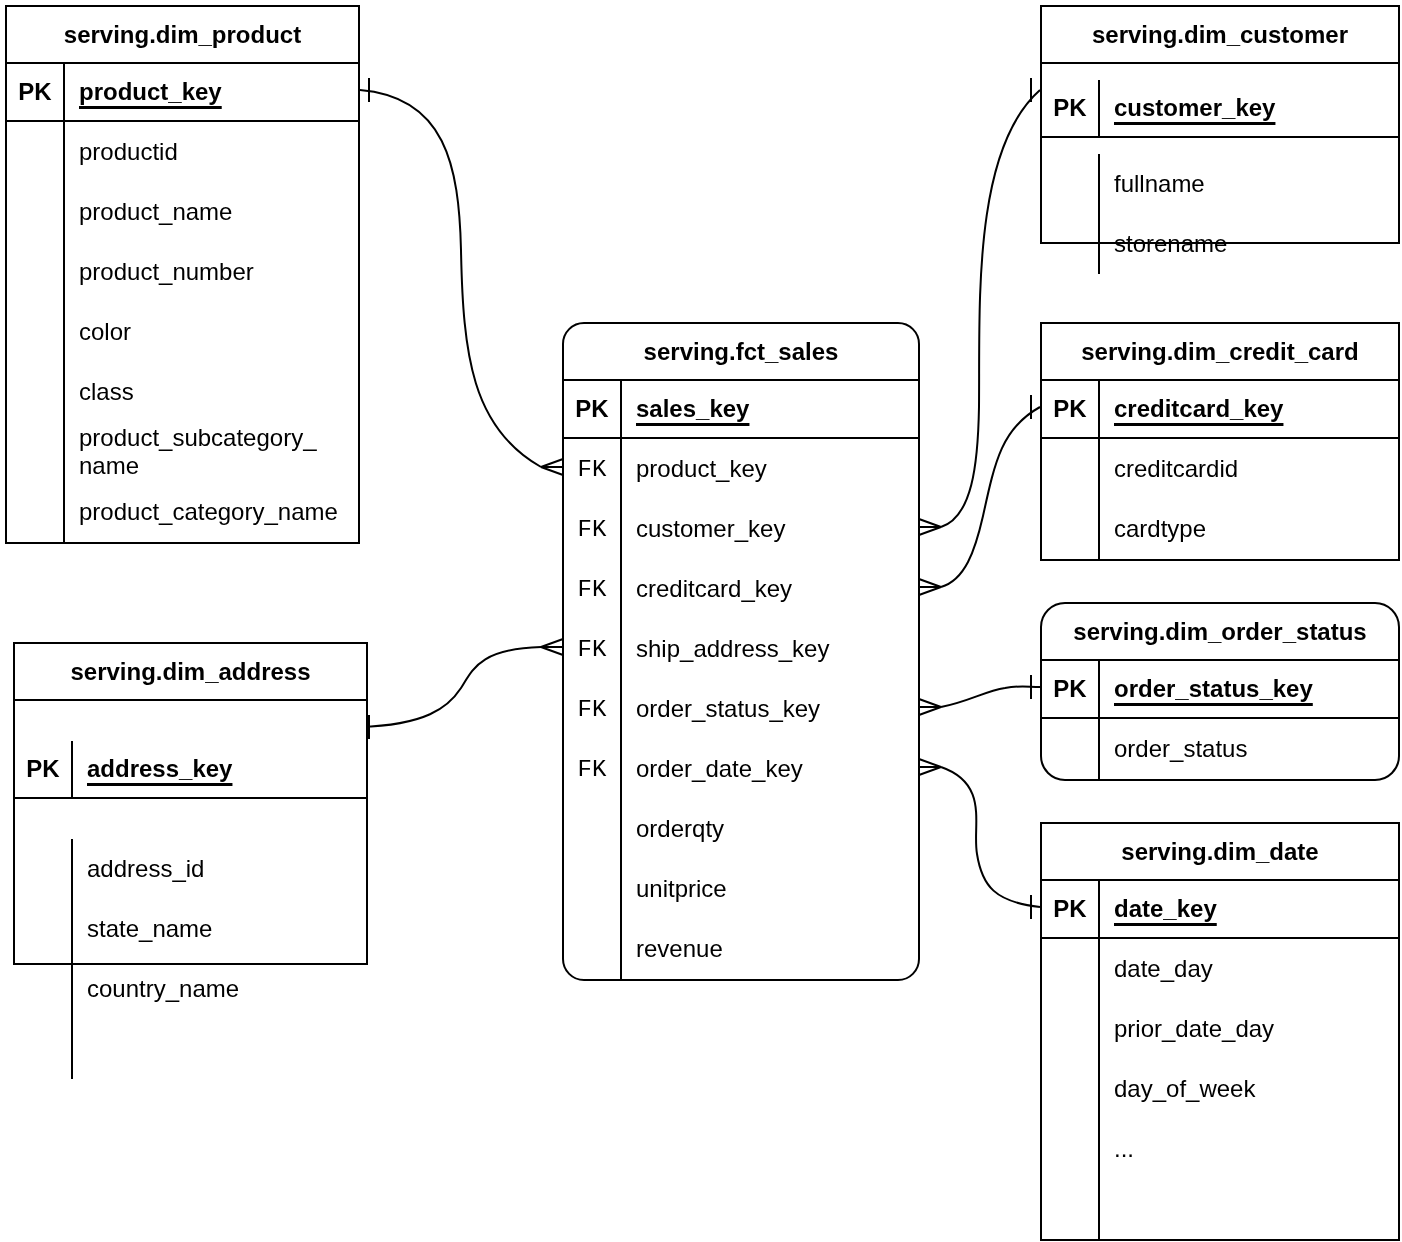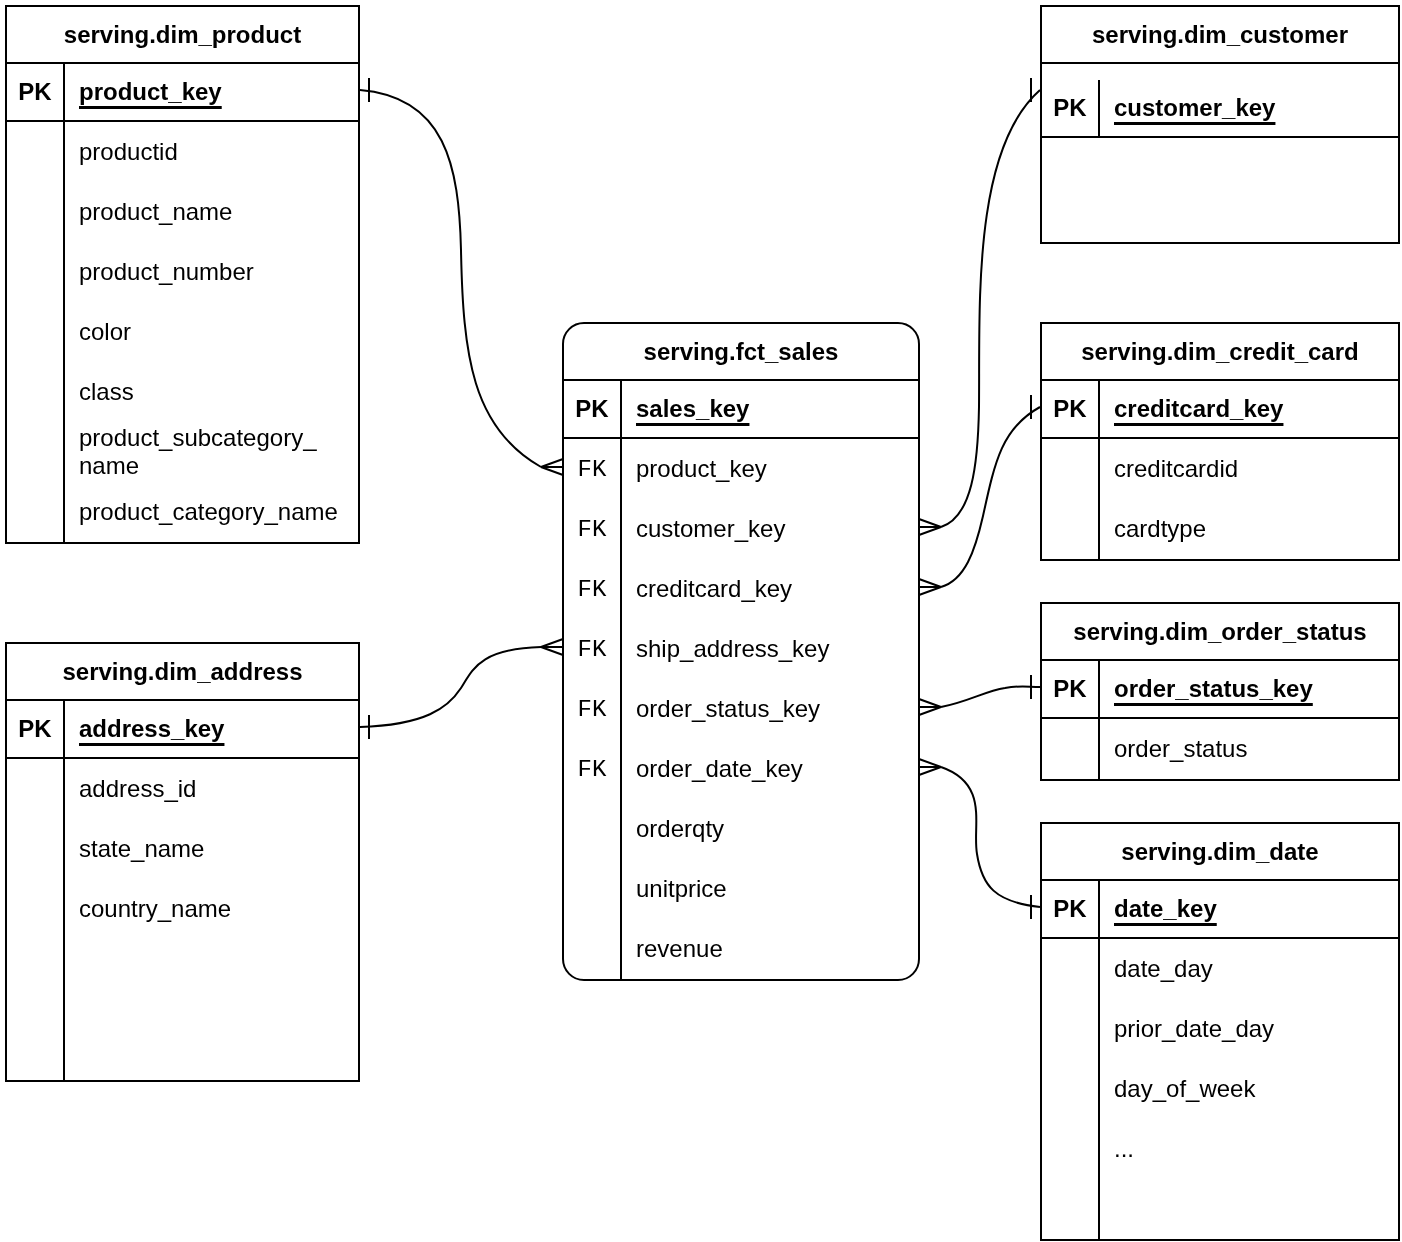--- a/index.html
+++ b/index.html
@@ -93,20 +93,30 @@
       </div>
     </div>
   </div>
 
   <div class="tbl" style="left:1040px; top:5px; width:360px; height:239px;gap:16px;">
     <div class="tbl-title">serving.dim_customer</div>
     <div class="pk-row">
       <div class="pk-key">PK</div>
       <div class="pk-name">customer_​key</div>
     </div>
+    <div class="tbl-body">
+      <div class="key-col">
+        <div class="key-cell"></div>
+        <div class="key-cell"></div>
+      </div>
+      <div class="name-col">
+        <div class="cell-name">fullname</div>
+        <div class="cell-name">storename</div>
+      </div>
+    </div>
   </div>
 
   <div class="tbl" style="left:562px; top:322px; width:358px; height:659px;border-radius:22px;">
     <div class="tbl-title">serving.fct_sales</div>
     <div class="pk-row">
       <div class="pk-key">PK</div>
       <div class="pk-name">sales_​key</div>
     </div>
     <div class="tbl-body">
       <div class="key-col">
@@ -145,21 +155,21 @@
         <div class="key-cell"></div>
         <div class="key-cell"></div>
       </div>
       <div class="name-col">
         <div class="cell-name">creditcardid</div>
         <div class="cell-name">cardtype</div>
       </div>
     </div>
   </div>
 
-  <div class="tbl" style="left:1040px; top:602px; width:360px; height:179px;">
+  <div class="tbl" style="left:1040px; top:602px; width:360px; height:179px;border-radius:25px;">
     <div class="tbl-title">serving.dim_order_status</div>
     <div class="pk-row">
       <div class="pk-key">PK</div>
       <div class="pk-name">order_​status_​key</div>
     </div>
     <div class="tbl-body">
       <div class="key-col">
         <div class="key-cell"></div>
       </div>
       <div class="name-col">
@@ -184,21 +194,21 @@
       </div>
       <div class="name-col">
         <div class="cell-name">date_​day</div>
         <div class="cell-name">prior_​date_​day</div>
         <div class="cell-name">day_​of_​week</div>
         <div class="cell-name">...</div>
       </div>
     </div>
   </div>
 
-  <div class="tbl" style="left:5px; top:642px; width:355px; height:440px;">
+  <div class="tbl" style="left:13px; top:642px; width:355px; height:323px;gap:40px;">
     <div class="tbl-title">serving.dim_address</div>
     <div class="pk-row">
       <div class="pk-key">PK</div>
       <div class="pk-name">address_​key</div>
     </div>
     <div class="tbl-body">
       <div class="key-col">
         <div class="key-cell"></div>
         <div class="key-cell"></div>
         <div class="key-cell"></div>

